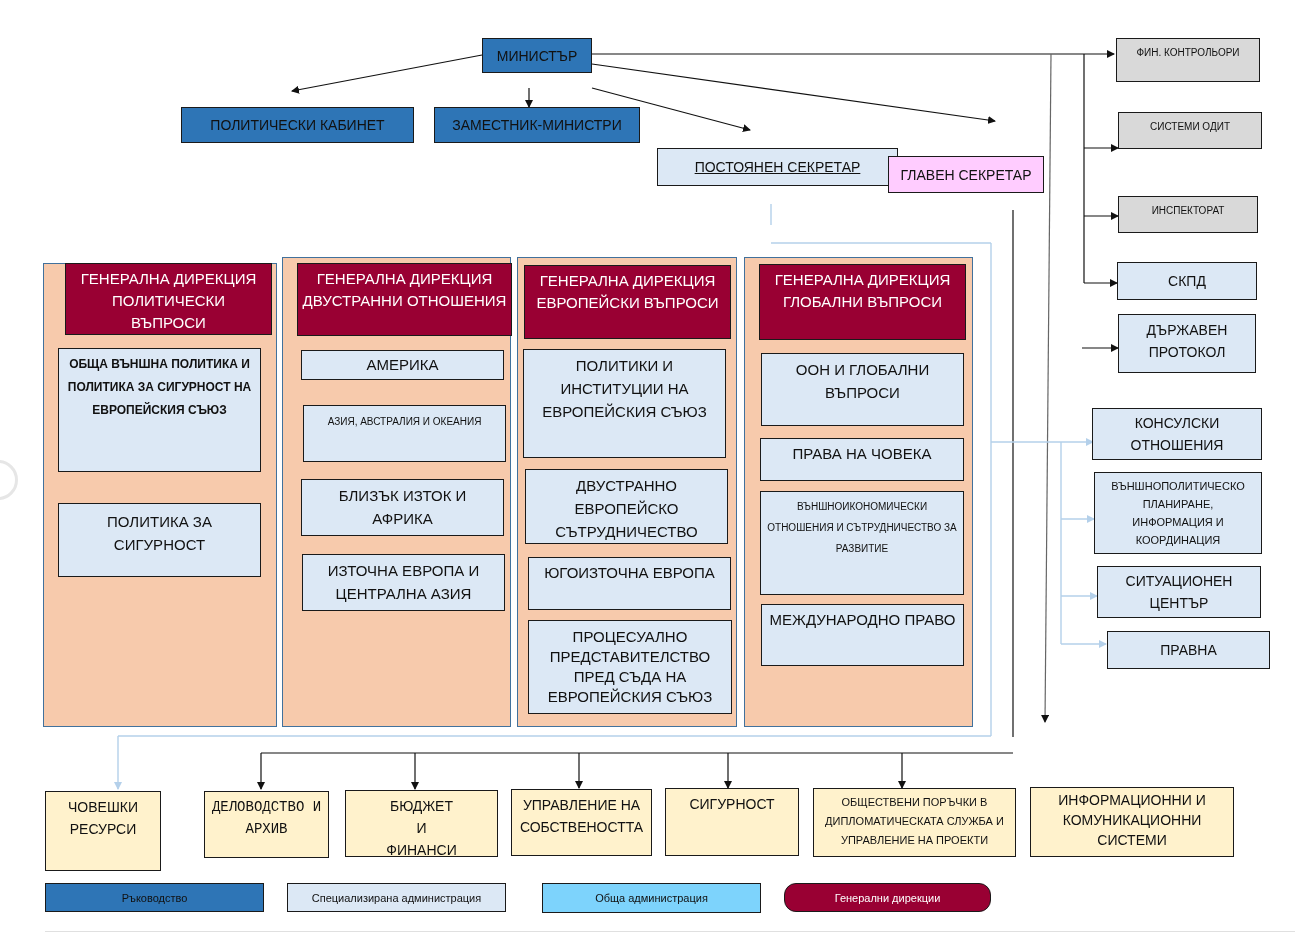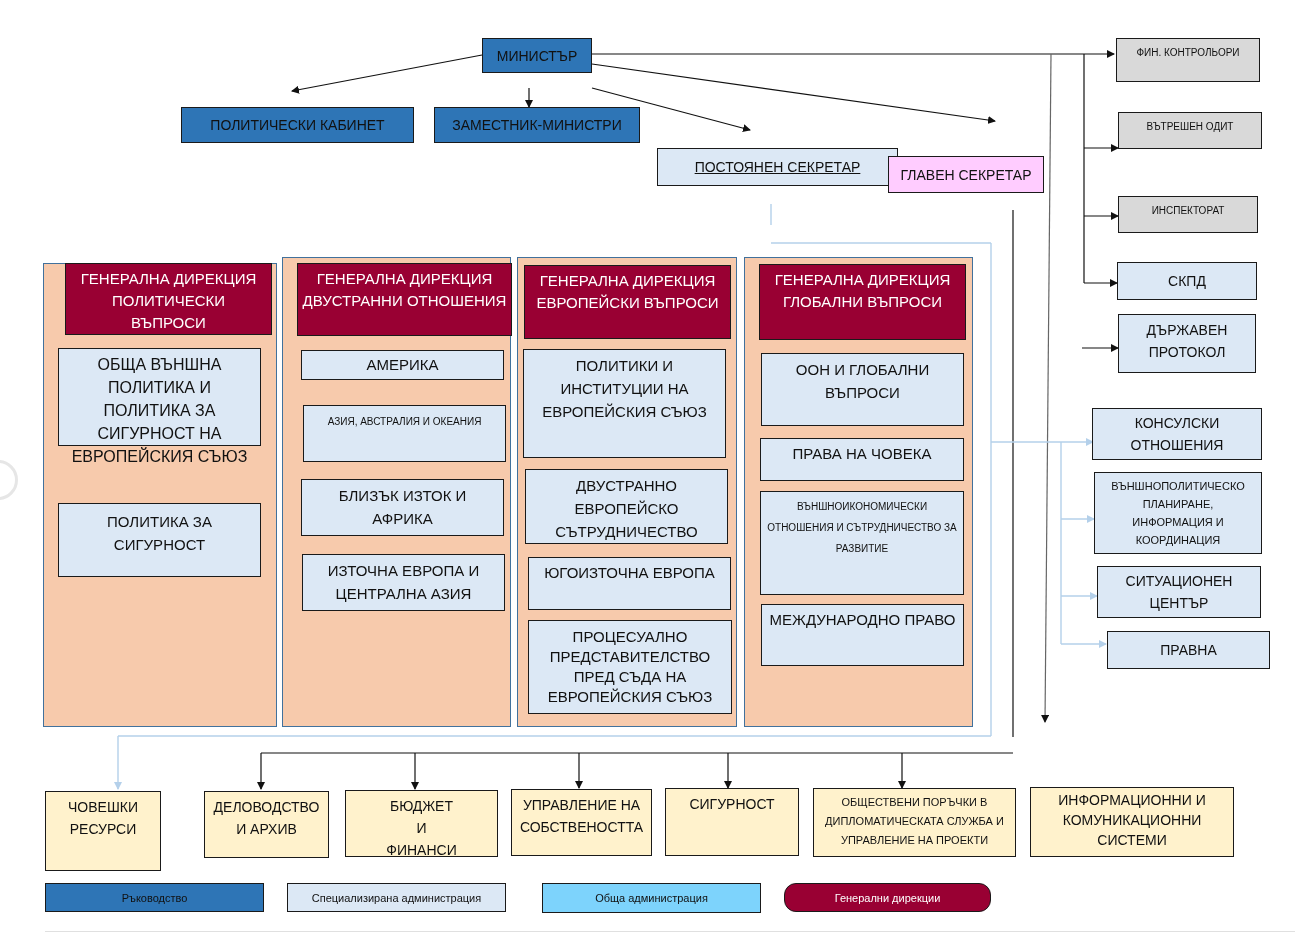--- a/index.html
+++ b/index.html
@@ -86,21 +86,21 @@
     <span>ПОСТОЯНЕН СЕКРЕТАР</span>
   </div>
 <div class="box pink mid" style="left:888px;top:156px;width:156px;height:37px;">
     <span>ГЛАВЕН СЕКРЕТАР</span>
   </div>
 
 <div class="box grey sm" style="left:1116px;top:38px;width:144px;height:44px;">
     <span>ФИН. КОНТРОЛЬОРИ</span>
   </div>
 <div class="box grey sm" style="left:1118px;top:112px;width:144px;height:37px;">
-    <span>ВЪТРЕШЕН ОДИТ</span>
+    <span>СИСТЕМИ ОДИТ</span>
   </div>
 <div class="box grey sm" style="left:1118px;top:196px;width:140px;height:37px;">
     <span>ИНСПЕКТОРАТ</span>
   </div>
 <div class="box spec mid" style="left:1117px;top:262px;width:140px;height:38px;">
     <span>СКПД</span>
   </div>
 <div class="box spec" style="left:1118px;top:314px;width:138px;height:59px;padding:4px 20px 0;">
     <span>ДЪРЖАВЕН ПРОТОКОЛ</span>
   </div>
@@ -119,21 +119,21 @@
   </div>
 
 <div class="panel" style="left:43px;top:263px;width:234px;height:464px;"></div>
 <div class="panel" style="left:282px;top:257px;width:229px;height:470px;"></div>
 <div class="panel" style="left:517px;top:257px;width:220px;height:470px;"></div>
 <div class="panel" style="left:744px;top:257px;width:229px;height:470px;"></div>
 
 <div class="box gd" style="left:65px;top:263px;width:207px;height:72px;padding:4px 8px 0;font-size:15px;">
     <span>ГЕНЕРАЛНА ДИРЕКЦИЯ ПОЛИТИЧЕСКИ ВЪПРОСИ</span>
   </div>
-<div class="box spec" style="left:58px;top:348px;width:203px;height:98px;padding:4px 6px 0;font-size:16px;line-height:23px;">
+<div class="box spec" style="left:58px;top:348px;width:203px;height:124px;padding:4px 6px 0;font-size:12px;line-height:23px;font-weight:bold;">
     <span>ОБЩА ВЪНШНА ПОЛИТИКА И ПОЛИТИКА ЗА СИГУРНОСТ НА ЕВРОПЕЙСКИЯ СЪЮЗ</span>
   </div>
 <div class="box spec" style="left:58px;top:503px;width:203px;height:74px;padding:6px 40px 0;font-size:15px;line-height:23px;">
     <span>ПОЛИТИКА ЗА СИГУРНОСТ</span>
   </div>
 
 <div class="box gd" style="left:297px;top:263px;width:215px;height:73px;padding:4px 4px 0;font-size:15px;justify-content:flex-end;">
     <span>ГЕНЕРАЛНА ДИРЕКЦИЯ ДВУСТРАННИ ОТНОШЕНИЯ</span>
   </div>
 <div class="box spec mid" style="left:301px;top:350px;width:203px;height:30px;font-size:15px;">
@@ -177,21 +177,21 @@
 <div class="box spec sm" style="left:760px;top:491px;width:204px;height:104px;padding:4px 4px 0;line-height:21px;">
     <span>ВЪНШНОИКОНОМИЧЕСКИ ОТНОШЕНИЯ И СЪТРУДНИЧЕСТВО ЗА РАЗВИТИЕ</span>
   </div>
 <div class="box spec" style="left:761px;top:604px;width:203px;height:62px;padding:4px 2px 0;font-size:15px;">
     <span>МЕЖДУНАРОДНО ПРАВО</span>
   </div>
 
 <div class="box gen" style="left:45px;top:791px;width:116px;height:80px;padding:4px 20px 0;">
     <span>ЧОВЕШКИ РЕСУРСИ</span>
   </div>
-<div class="box gen" style="left:204px;top:791px;width:125px;height:67px;padding:4px 4px 0;">
+<div class="box gen" style="left:204px;top:791px;width:125px;height:67px;padding:4px 4px 0;font-family:Liberation Mono, monospace;">
     <span>ДЕЛОВОДСТВО И АРХИВ</span>
   </div>
 <div class="box gen" style="left:345px;top:790px;width:153px;height:67px;padding:4px 40px 0;">
     <span>БЮДЖЕТ И ФИНАНСИ</span>
   </div>
 <div class="box gen" style="left:511px;top:789px;width:141px;height:67px;padding:4px 4px 0;">
     <span>УПРАВЛЕНИЕ НА СОБСТВЕНОСТТА</span>
   </div>
 <div class="box gen" style="left:665px;top:788px;width:134px;height:68px;padding:4px 4px 0;">
     <span>СИГУРНОСТ</span>

